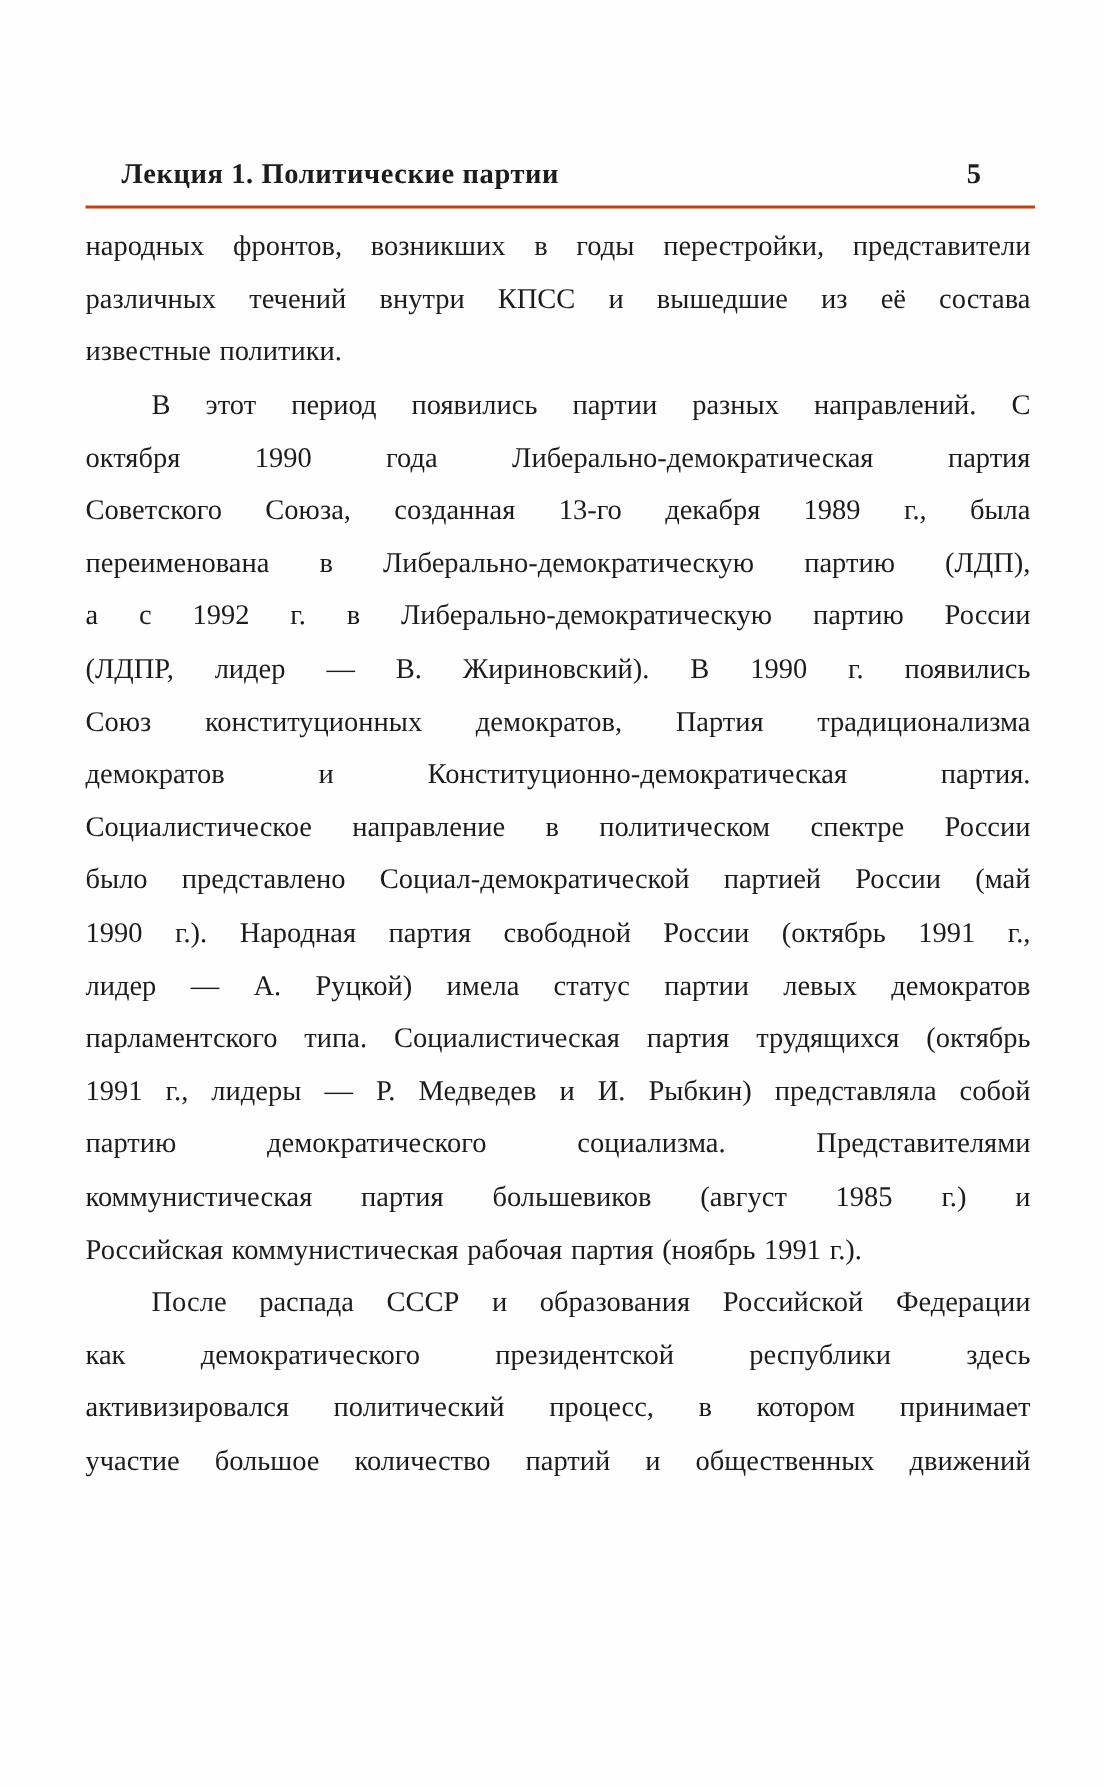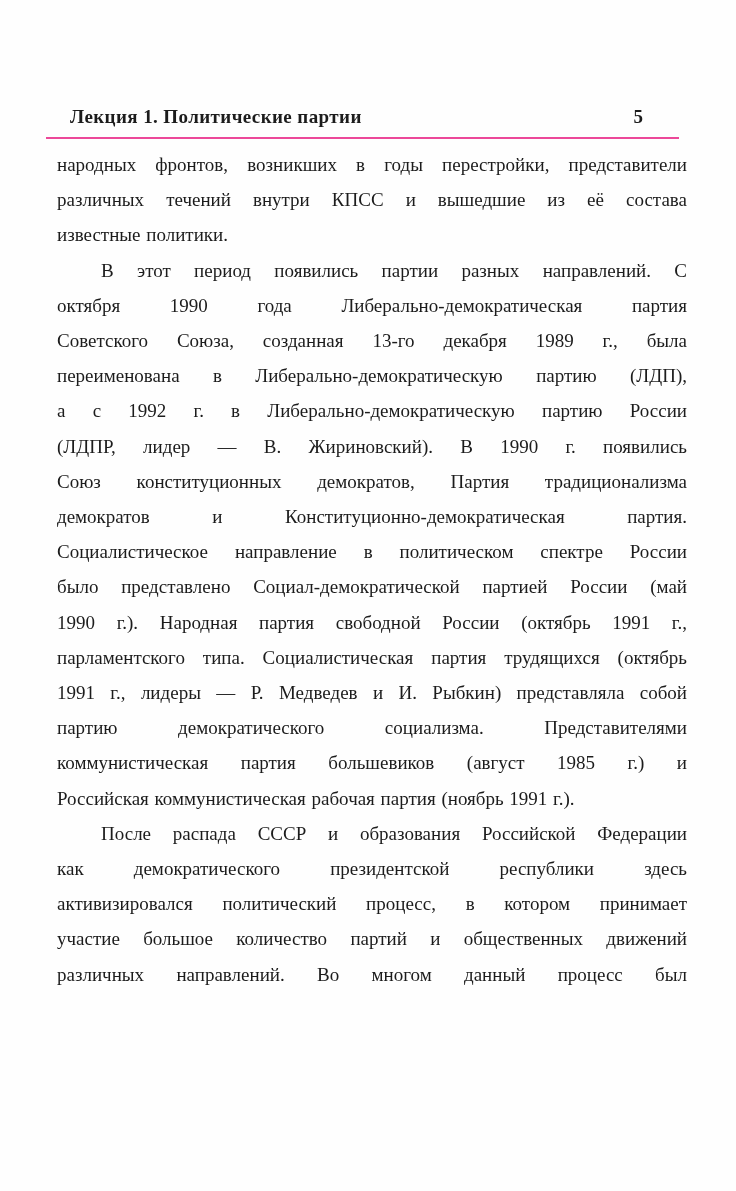--- a/index.html
+++ b/index.html
@@ -12,26 +12,26 @@
     position: relative;
     width: 736px;
     height: 1191px;
     background: #fefefe;
     color: #1c1c1c;
     overflow: hidden;
   }
   .page-header {
     position: absolute;
     top: 106px;
-    left: 46px;
+    left: 57px;
     width: 633px;
     display: flex;
     justify-content: space-between;
     align-items: flex-end;
-    border-bottom: 2px solid #ec4899;
+    border-bottom: 2px solid #c2410c;
     padding-bottom: 9px;
   }
   .lecture-title {
     font-size: 19px;
     font-weight: bold;
     letter-spacing: 0.4px;
     margin-left: 24px;
     white-space: nowrap;
   }
   .page-number {
@@ -76,24 +76,24 @@
       <div class="line">октября 1990 года Либерально-демократическая партия</div>
       <div class="line">Советского Союза, созданная 13-го декабря 1989 г., была</div>
       <div class="line">переименована в Либерально-демократическую партию (ЛДП),</div>
       <div class="line">а с 1992 г. в Либерально-демократическую партию России</div>
       <div class="line">(ЛДПР, лидер — В. Жириновский). В 1990 г. появились</div>
       <div class="line">Союз конституционных демократов, Партия традиционализма</div>
       <div class="line">демократов и Конституционно-демократическая партия.</div>
       <div class="line">Социалистическое направление в политическом спектре России</div>
       <div class="line">было представлено Социал-демократической партией России (май</div>
       <div class="line">1990 г.). Народная партия свободной России (октябрь 1991 г.,</div>
+      <div class="line">лидер — А. Руцкой) имела статус партии левых демократов</div>
       <div class="line">парламентского типа. Социалистическая партия трудящихся (октябрь</div>
       <div class="line">1991 г., лидеры — Р. Медведев и И. Рыбкин) представляла собой</div>
       <div class="line">партию демократического социализма. Представителями</div>
       <div class="line">коммунистическая партия большевиков (август 1985 г.) и</div>
       <div class="line para-end">Российская коммунистическая рабочая партия (ноябрь 1991 г.).</div>
       <div class="line indent">После распада СССР и образования Российской Федерации</div>
       <div class="line">как демократического президентской республики здесь</div>
       <div class="line">активизировался политический процесс, в котором принимает</div>
       <div class="line">участие большое количество партий и общественных движений</div>
-      <div class="line">различных направлений. Во многом данный процесс был</div>
     </div>
 </div>
 
 </body></html>

